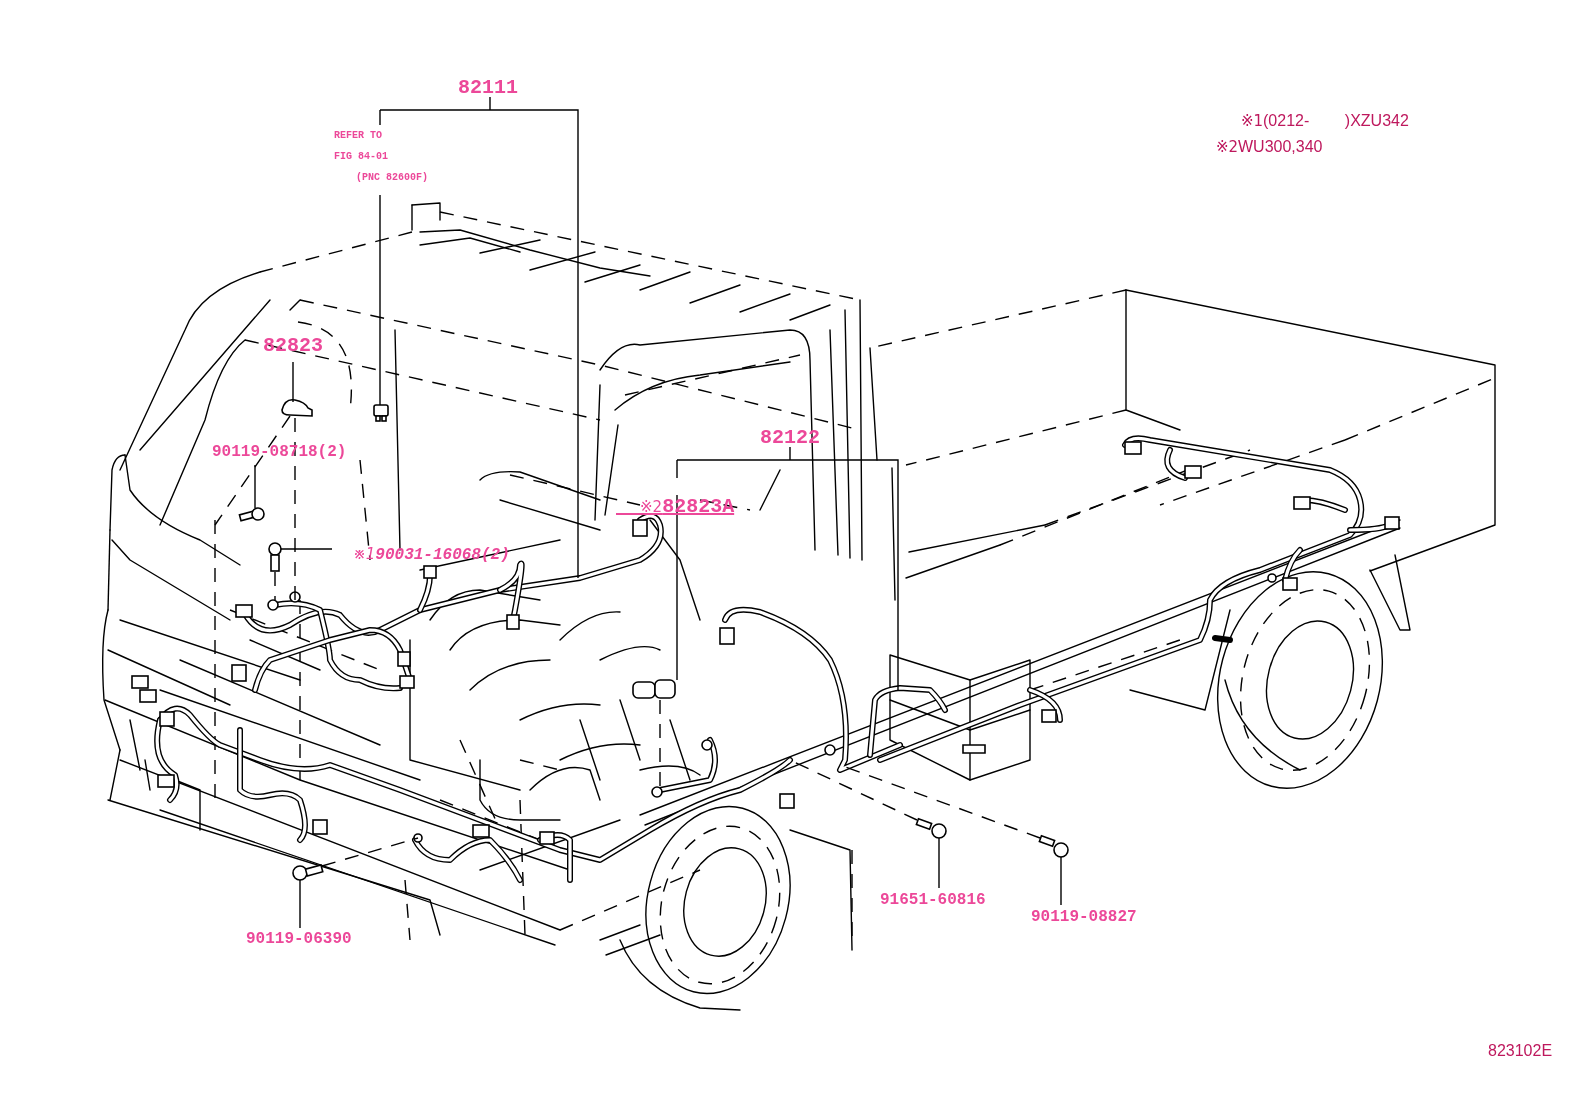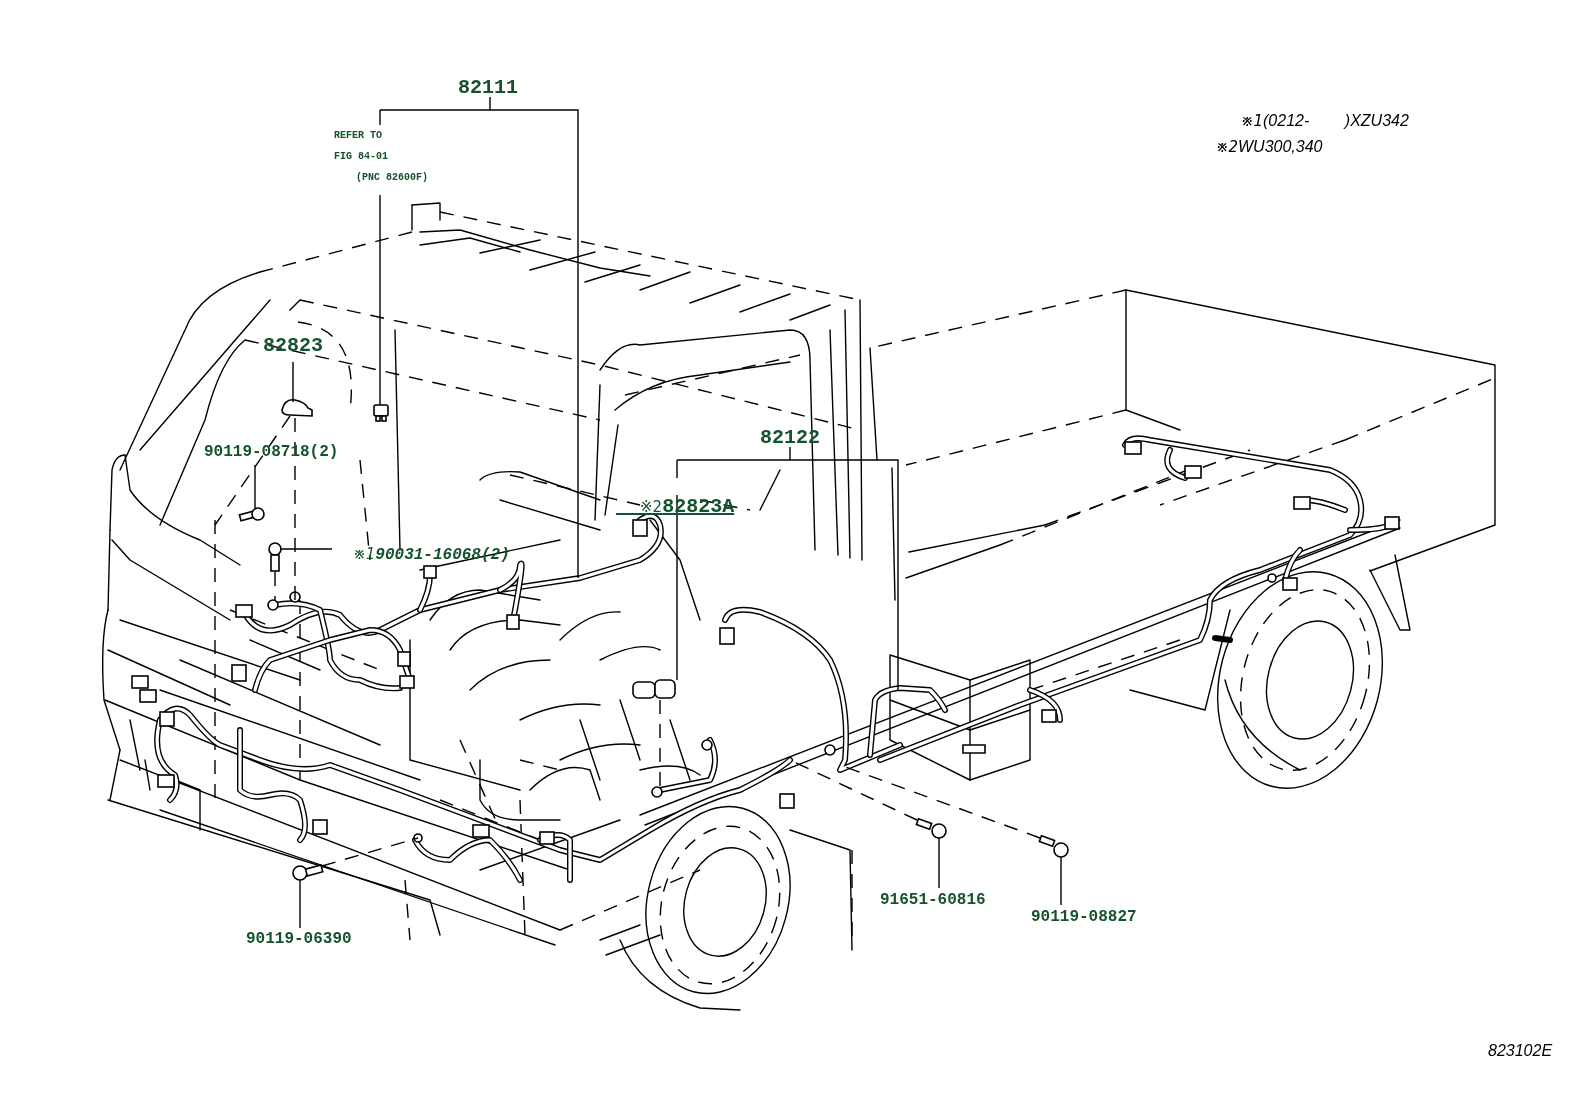--- a/index.html
+++ b/index.html
@@ -5,25 +5,25 @@
   html, body { margin: 0; padding: 0; background: #ffffff; }
   body { width: 1592px; height: 1099px; position: relative; overflow: hidden; }
   #stage { position: absolute; left: 0; top: 0; width: 1592px; height: 1099px; }
   svg { position: absolute; left: 0; top: 0; }
   .ln { fill: none; stroke: #000; stroke-width: 1.4; stroke-linecap: round; stroke-linejoin: round; }
   .dsh { fill: none; stroke: #000; stroke-width: 1.4; stroke-dasharray: 14 10; stroke-linecap: butt; }
   .lead { fill: none; stroke: #000; stroke-width: 1.4; }
   .wire { fill: none; stroke: #000; stroke-width: 6; stroke-linecap: round; stroke-linejoin: round; }
   .wire-in { fill: none; stroke: #fff; stroke-width: 3.2; stroke-linecap: round; stroke-linejoin: round; }
   .conn { fill: #fff; stroke: #000; stroke-width: 1.6; }
-  .lbl { position: absolute; font-family: "Liberation Mono", "DejaVu Sans Mono", monospace; font-weight: bold; color: #14532d; white-space: pre; line-height: 1; }
+  .lbl { position: absolute; font-family: "Liberation Mono", "DejaVu Sans Mono", monospace; font-weight: bold; color: #ec4899; white-space: pre; line-height: 1; }
   .lbl.big { font-size: 20px; }
   .lbl.mid { font-size: 16px; }
   .lbl.small { font-size: 10px; }
-  .note { position: absolute; font-family: "Liberation Sans", "DejaVu Sans", sans-serif; font-size: 16px; color: #000000; white-space: pre; line-height: 1; font-style: italic; }
+  .note { position: absolute; font-family: "Liberation Sans", "DejaVu Sans", sans-serif; font-size: 16px; color: #be185d; white-space: pre; line-height: 1; }
   .mark { font-family: "DejaVu Sans", sans-serif; font-weight: normal; font-size: 15px; }
 </style>
 </head>
 <body>
 
 <div id="stage">
 
 <svg width="1592" height="1099" viewBox="0 0 1592 1099">
 
   <g>
@@ -318,21 +318,21 @@
   <span class="mark">※2</span><span>WU300,340</span>
 </div>
 
 <div class="lbl big" style="left:458px; top:78px;">82111</div>
 
 <div class="lbl small" style="left:334px; top:131px;">REFER TO</div>
 <div class="lbl small" style="left:334px; top:152px;">FIG 84-01</div>
 <div class="lbl small" style="left:350px; top:173px;"> (PNC 82600F)</div>
 
 <div class="lbl big" style="left:263px; top:336px;">82823</div>
-<div class="lbl mid" style="left:204px; top:444px;">90119-08718(2)</div>
+<div class="lbl mid" style="left:212px; top:444px;">90119-08718(2)</div>
 
 <div class="lbl mid" style="left:334px; top:531px;font-style:italic;">
   <span class="mark">※1</span><span>90031-16068(2)</span>
 </div>
 
 <div class="lbl big" style="left:760px; top:428px;">82122</div>
 
 <div class="lbl big" style="left:616px; top:477px;text-decoration:underline;">
   <span class="mark">※2</span><span>82823A</span>
 </div>

